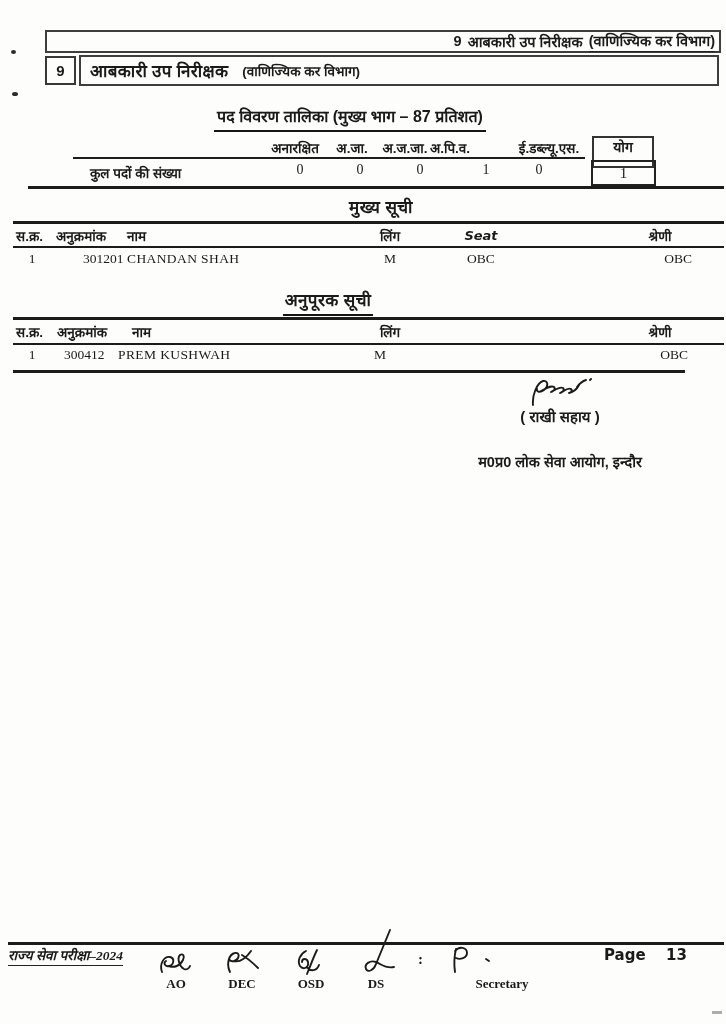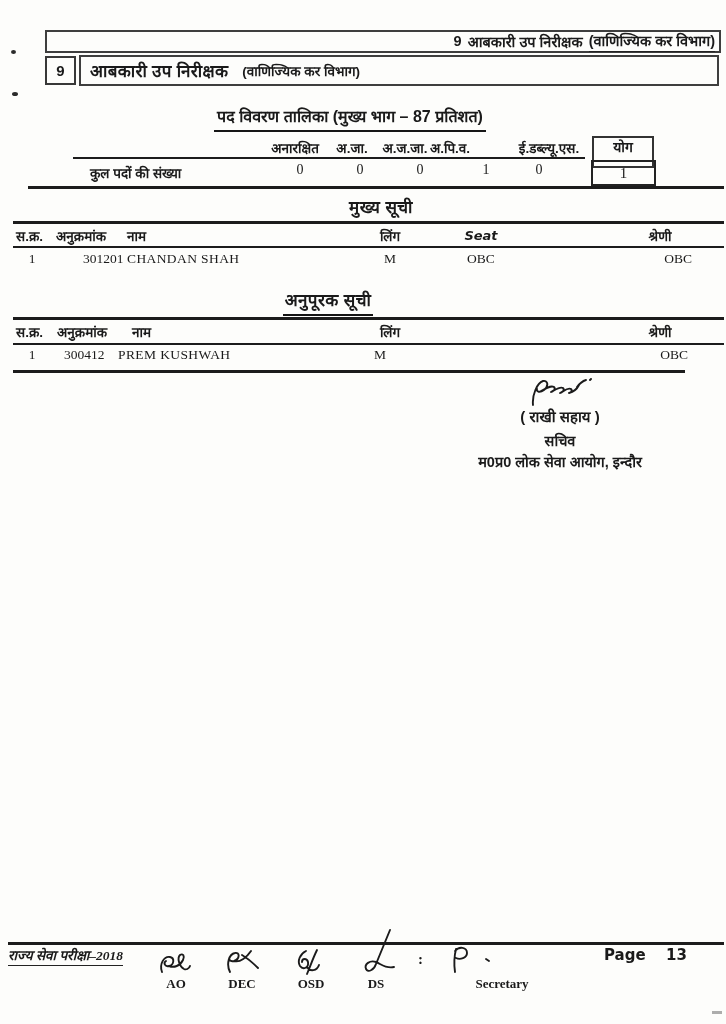--- a/index.html
+++ b/index.html
@@ -148,26 +148,25 @@
     <div class="abs lc eng ctr" style="left:368px;top:347px;width:24px;">M</div>
     <div class="abs lc eng rt" style="left:648px;top:347px;width:40px;">OBC</div>
   </div>
 
   <div class="abs rule" style="left:13px;top:370px;width:672px;height:2.5px;"></div>
 
   <svg class="abs scribble" style="left:527px;top:378px;" width="84" height="30" viewBox="0 0 84 30">
     <path d="M6 27 C5 17 10 5 16 3 C21 2 22 8 17 12 C13 15 9 14 10 11 M14 13 C20 10 24 7 27 9 C29 11 26 14 24 14 C28 12 33 8 36 10 C38 12 35 15 33 15 C37 13 41 9 44 11 C46 13 43 15 42 15 C46 14 50 11 52 7 M50 9 C53 5 56 3 59 2 M63 2 L64 1"></path>
   </svg>
   <div class="abs sig-line hin" style="left:450px;top:406px;font-size:15px;">( राखी सहाय )</div>
-  <div class="abs sig-line hin" style="left:450px;top:430px;font-size:14.5px;">सचिव</div>
   <div class="abs sig-line hin b" style="left:430px;top:451px;width:260px;font-size:14.5px;">म0प्र0 लोक सेवा आयोग, इन्दौर</div>
 
   <div class="abs rule" style="left:8px;top:942px;width:716px;height:2.5px;"></div>
   <div class="abs exam" style="left:8px;top:946px;">
-    <span>राज्य सेवा परीक्षा–2018</span>
+    <span>राज्य सेवा परीक्षा–2024</span>
   </div>
 
   <svg class="abs scribble" style="left:156px;top:950px;" width="40" height="26" viewBox="0 0 40 26">
     <path d="M6 22 C3 14 8 6 14 7 C19 8 18 15 13 16 C9 17 7 13 10 11 M13 16 C18 18 24 16 27 10 C29 6 27 3 24 5 C21 8 23 16 28 19 C30 20 33 19 34 16"></path>
   </svg>
   <div class="abs sig-label" style="left:158px;top:976px;width:36px;">AO</div>
 
   <svg class="abs scribble" style="left:220px;top:948px;" width="44" height="28" viewBox="0 0 44 28">
     <path d="M10 24 C6 16 9 6 15 5 C20 4 20 11 14 13 C10 14 8 11 10 9 M14 13 C20 15 27 9 31 3 M22 7 C27 10 33 15 38 20"></path>
   </svg>

